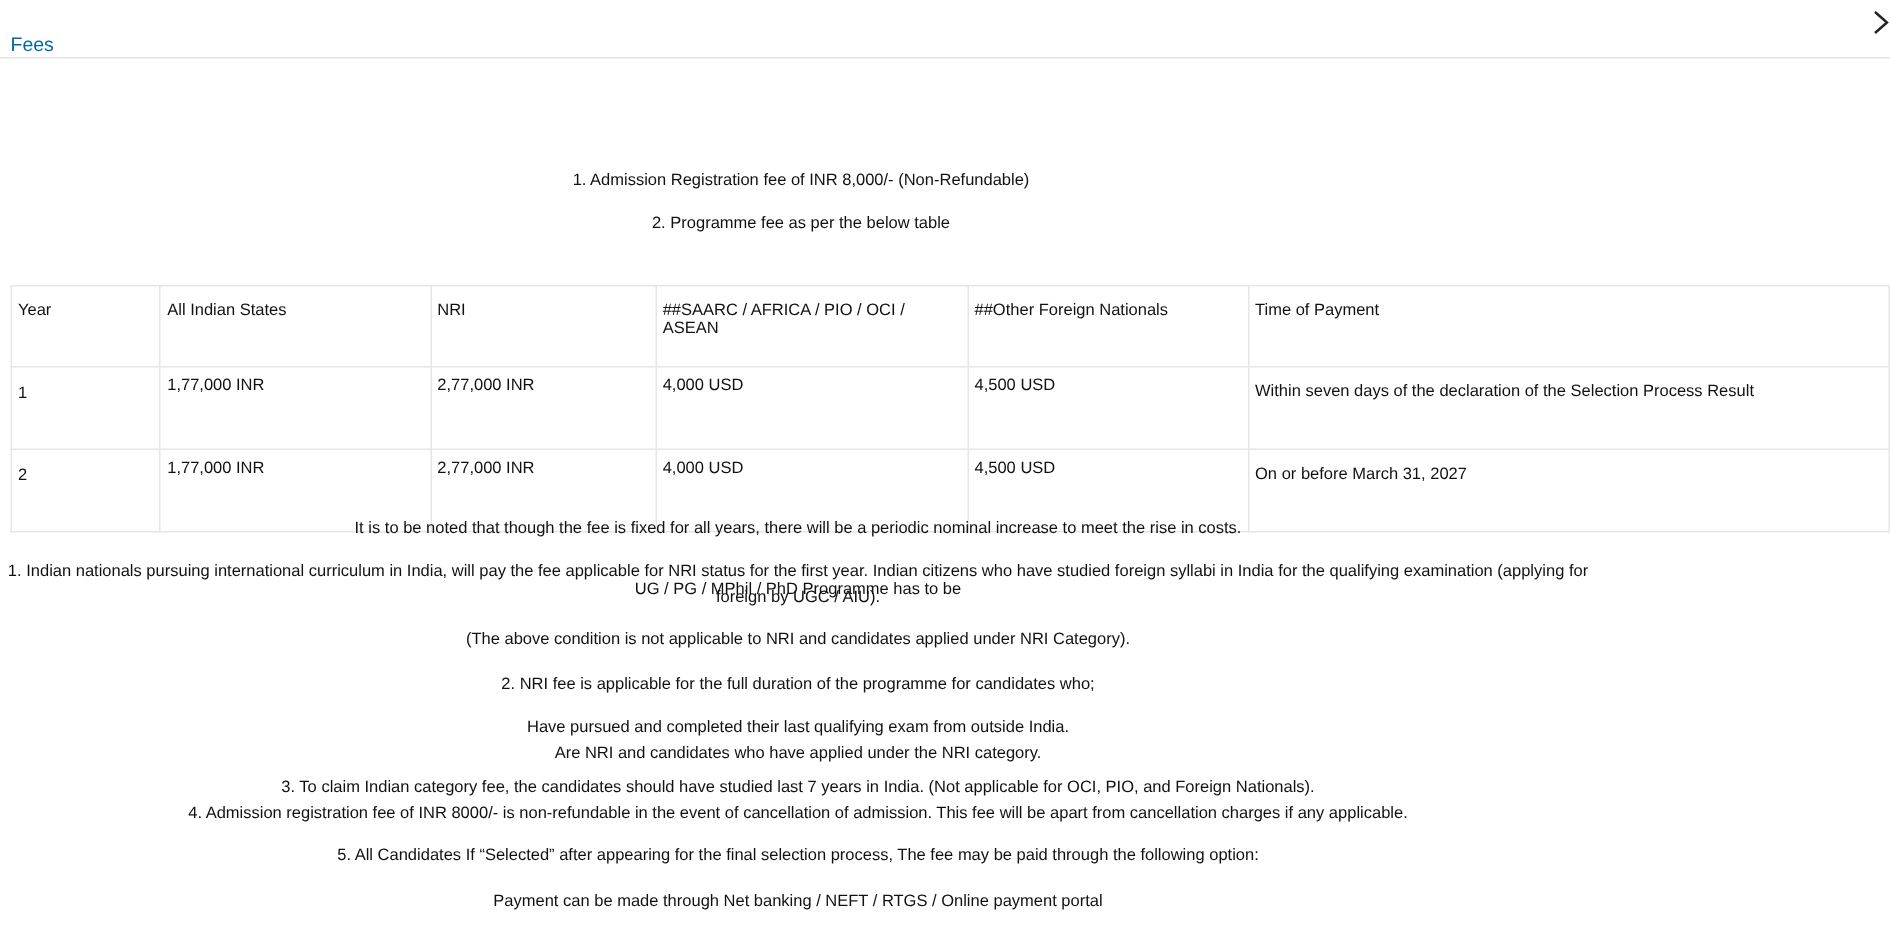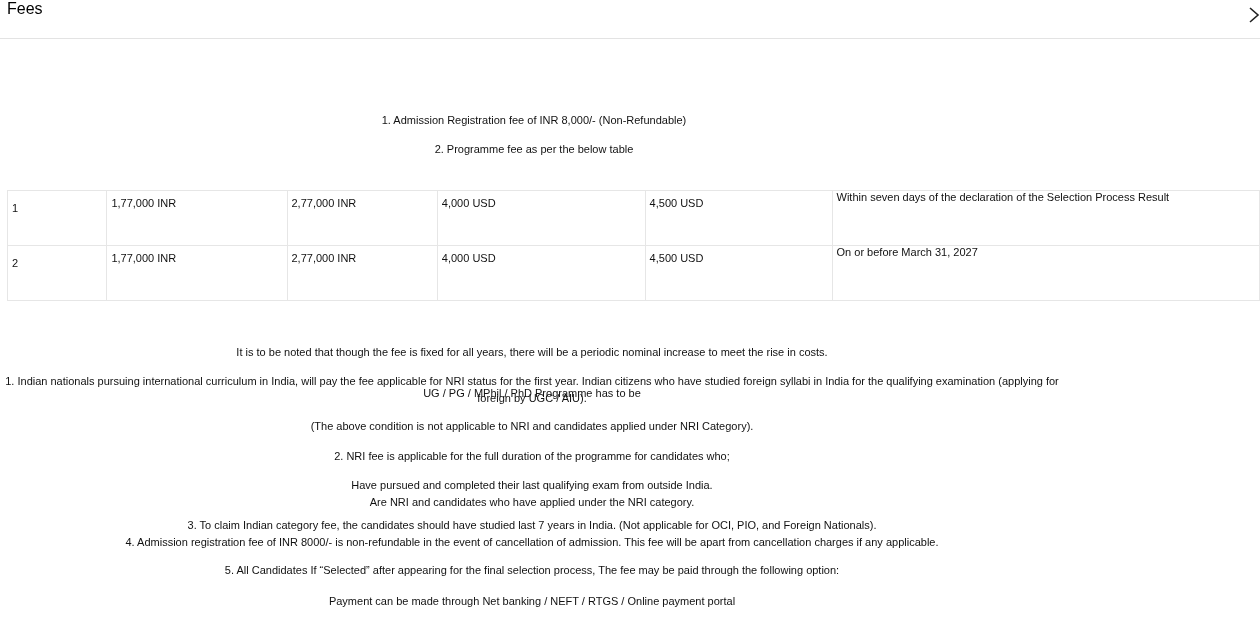--- a/index.html
+++ b/index.html
@@ -15,23 +15,23 @@
   .header {
     position: absolute;
     left: 0; top: 0;
     width: 1260px;
     height: 38px;
     border-bottom: 1px solid #e3e3e3;
   }
   .title {
     position: absolute;
     left: 7px;
-    top: 0;
-    font-size: 16px;
-    color: #000000;
+    top: 22px;
+    font-size: 13px;
+    color: #0369a1;
   }
   .close {
     position: absolute;
     right: -4px;
     top: 6px;
     width: 18px;
     height: 18px;
     cursor: pointer;
   }
   .intro {
@@ -51,21 +51,21 @@
   }
   table.fees td {
     border: 1px solid #e6e6e6;
     vertical-align: top;
     padding: 0 4px;
     height: 43px;
   }
   table.fees tr.head td { padding-top: 10px; }
   table.fees td.yr { padding-top: 11px; }
   table.fees td.val { padding-top: 6px; }
-  table.fees td.time { }
+  table.fees td.time { padding-top: 10px; }
   .notes {
     position: absolute;
     left: 0;
     width: 1260px;
     text-align: center;
     font-size: 11px;
   }
   .notes p { margin: 0; position: absolute; left: 0; width: 1064px; }
 </style>
 </head>
@@ -86,20 +86,28 @@
 <table class="fees">
   <colgroup>
     <col style="width:100px">
     <col style="width:181px">
     <col style="width:151px">
     <col style="width:209px">
     <col style="width:188px">
     <col style="width:430px">
   </colgroup>
   <tbody>
+      <tr class="head">
+    <td>Year</td>
+    <td>All Indian States</td>
+    <td>NRI</td>
+    <td>##SAARC / AFRICA / PIO / OCI / ASEAN</td>
+    <td>##Other Foreign Nationals</td>
+    <td>Time of Payment</td>
+  </tr>
   <tr>
     <td class="yr">1</td>
     <td class="val">1,77,000 INR</td>
     <td class="val">2,77,000 INR</td>
     <td class="val">4,000 USD</td>
     <td class="val">4,500 USD</td>
     <td class="time">Within seven days of the  declaration of the Selection Process Result</td>
   </tr>
   <tr>
     <td class="yr">2</td>

